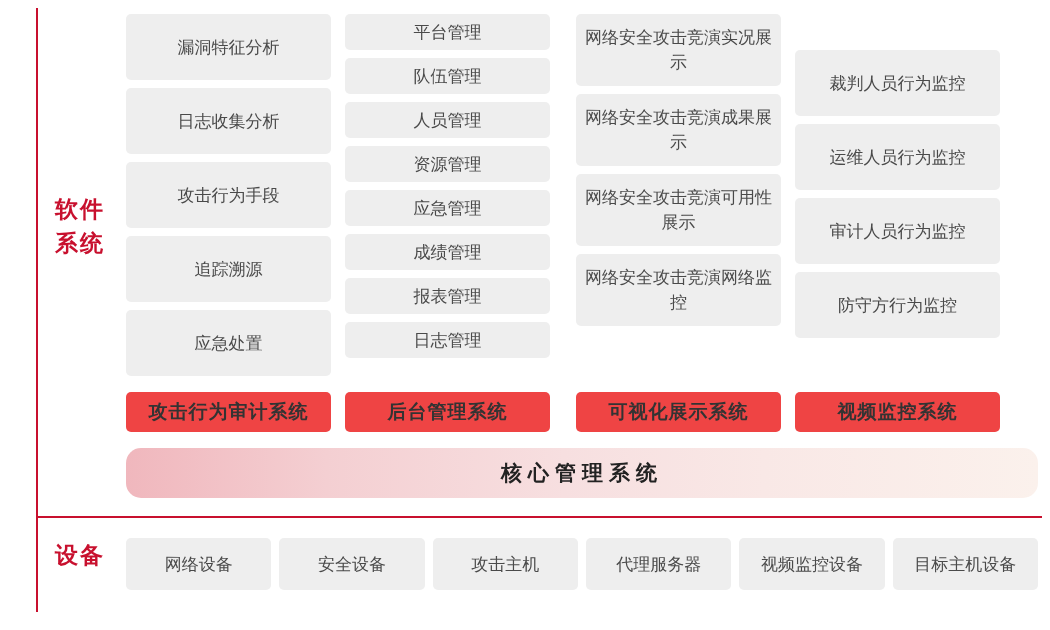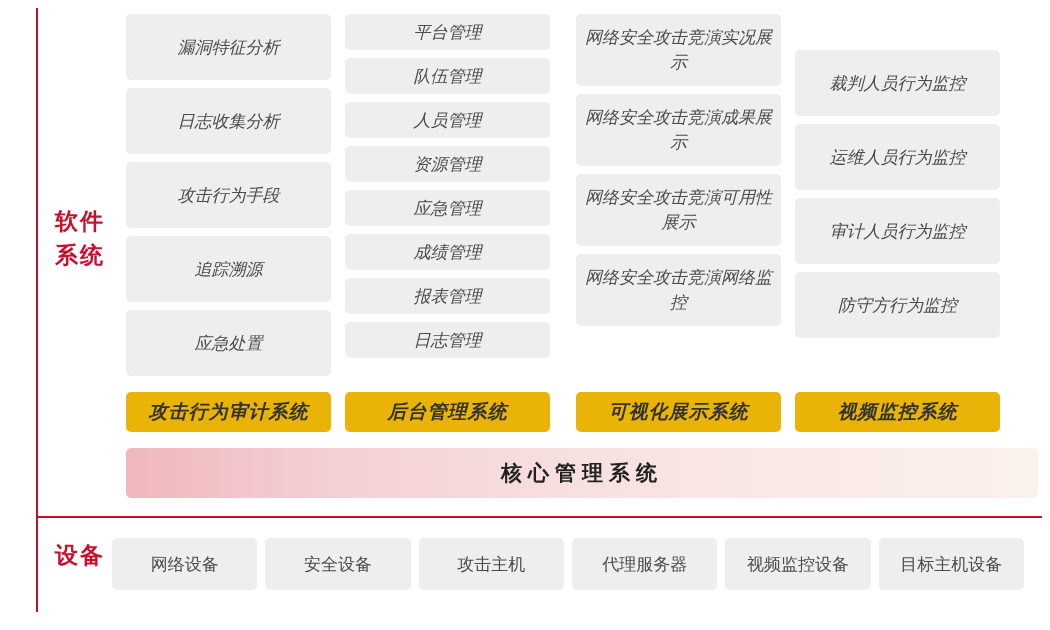--- a/index.html
+++ b/index.html
@@ -47,36 +47,35 @@
     color: #c8102e;
     font-weight: bold;
     font-size: 23px;
     letter-spacing: 2px;
     line-height: 34px;
     text-align: center;
     width: 80px;
   }
   #software-label {
     left: 40px;
-    top: 204px;
+    top: 192px;
   }
   #hardware-label {
     left: 40px;
     top: 538px;
   }
 
   
   .columns {
     position: absolute;
     left: 126px;
     top: 14px;
     width: 912px;
     display: flex;
     gap: 14px;
-    font-style: italic;
   }
   .column {
     display: flex;
     flex-direction: column;
     gap: 8px;
   }
   .col-0 { width: 205px; }
   .col-1 { width: 205px; }
   .col-2 { width: 205px; padding-left: 12px; }
   .col-3 { width: 205px; margin-top: 36px; }
@@ -96,55 +95,55 @@
   }
   .h-small { height: 36px; }
   .h-tall  { height: 66px; }
   .h-xtall { height: 72px; }
 
   .col-spacer {
     flex: 1 1 auto;
   }
 
   .footer-cell {
-    background: #eab308;
+    background: #ef4444;
     border-radius: 5px;
     height: 40px;
     color: #333333;
     font-weight: bold;
     font-size: 19px;
     display: flex;
     align-items: center;
     justify-content: center;
     text-align: center;
     letter-spacing: 1px;
   }
 
   
   .core-bar {
     position: absolute;
     left: 126px;
     top: 448px;
     width: 912px;
     height: 50px;
-    border-radius: 5px;
+    border-radius: 15px;
     background: linear-gradient(90deg, #f0b7bd 0%, #f4cfd2 22%, #f7dfe0 48%, #f9e8e6 70%, #fbf1ec 100%);
     display: flex;
     align-items: center;
     justify-content: center;
     color: #222222;
     font-weight: bold;
     font-size: 21px;
     letter-spacing: 6px;
   }
 
   
   .hardware-row {
     position: absolute;
-    left: 112px;
+    left: 126px;
     top: 538px;
     width: 912px;
     display: flex;
     gap: 8px;
   }
   .hw-cell {
     flex: 1 1 0;
     background: #eeeeee;
     border-radius: 5px;
     height: 52px;

